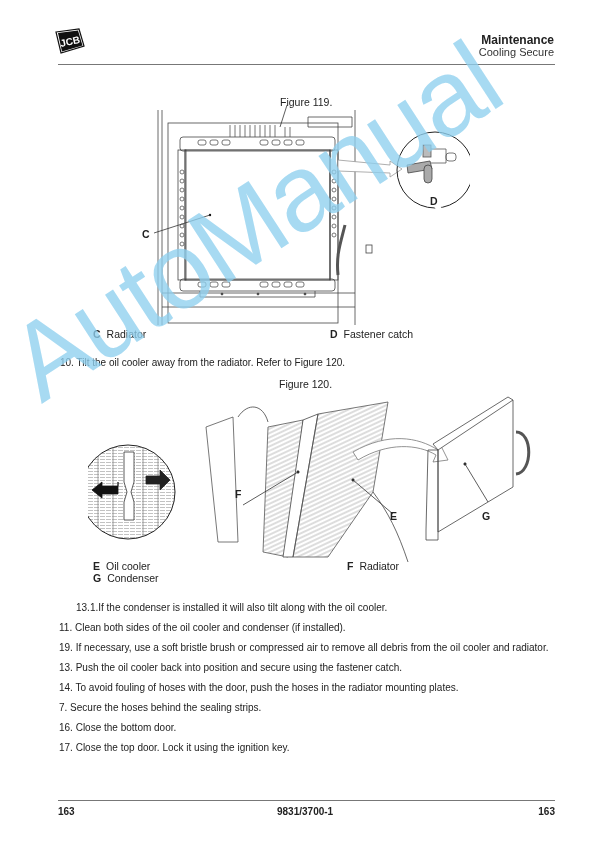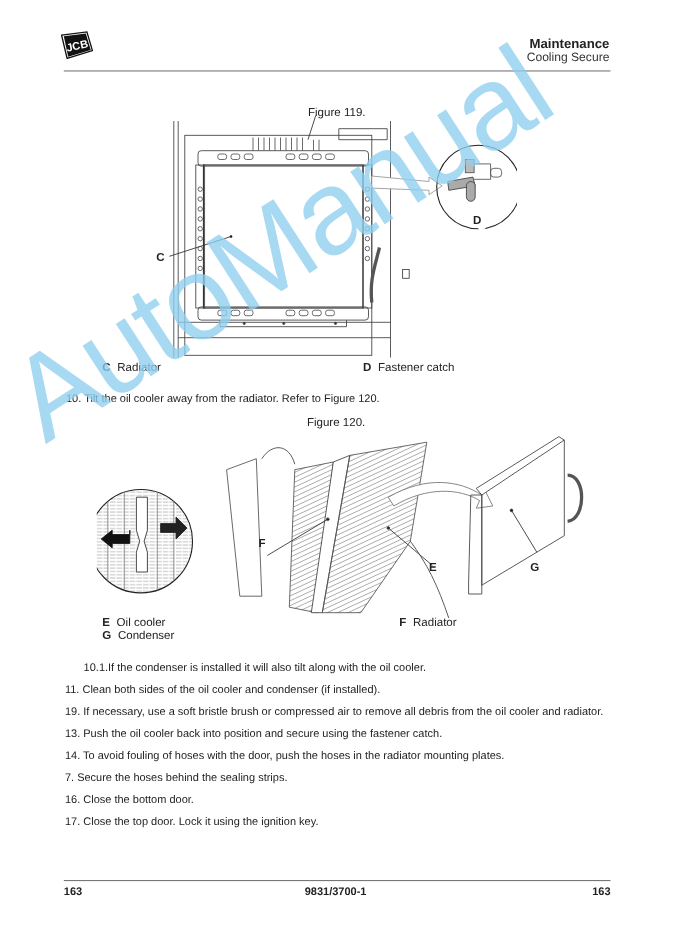--- a/index.html
+++ b/index.html
@@ -184,23 +184,23 @@
     <circle cx="377" cy="72" r="1.2" fill="#111"></circle>
     <line x1="377" y1="72" x2="400" y2="110" stroke="#333"></line>
   </svg>
 </div>
 <div class="abs caption" style="left:235px; top:488px; font-weight:bold;">F</div>
 <div class="abs caption" style="left:390px; top:510px; font-weight:bold;">E</div>
 <div class="abs caption" style="left:482px; top:510px; font-weight:bold;">G</div>
 
 <div class="abs caption" style="left:93px; top:560px;"><b>E</b><span>Oil cooler</span></div>
 <div class="abs caption" style="left:93px; top:572px;"><b>G</b><span>Condenser</span></div>
-<div class="abs caption" style="left:363px; top:560px;"><b>F</b><span>Radiator</span></div>
-
-<div class="abs step" style="left:76px; top:602px;">10.1.If the condenser is installed it will also tilt along with the oil cooler.</div>
+<div class="abs caption" style="left:347px; top:560px;"><b>F</b><span>Radiator</span></div>
+
+<div class="abs step" style="left:76px; top:602px;">13.1.If the condenser is installed it will also tilt along with the oil cooler.</div>
 <div class="abs step" style="left:59px; top:622px;">11. Clean both sides of the oil cooler and condenser (if installed).</div>
 <div class="abs step" style="left:59px; top:642px;">19. If necessary, use a soft bristle brush or compressed air to remove all debris from the oil cooler and radiator.</div>
 <div class="abs step" style="left:59px; top:662px;">13. Push the oil cooler back into position and secure using the fastener catch.</div>
 <div class="abs step" style="left:59px; top:682px;">14. To avoid fouling of hoses with the door, push the hoses in the radiator mounting plates.</div>
 <div class="abs step" style="left:59px; top:702px;">7. Secure the hoses behind the sealing strips.</div>
 <div class="abs step" style="left:59px; top:722px;text-align:center;">16. Close the bottom door.</div>
 <div class="abs step" style="left:59px; top:742px;">17. Close the top door. Lock it using the ignition key.</div>
 
 <div class="abs watermark">AutoManual</div>
 

